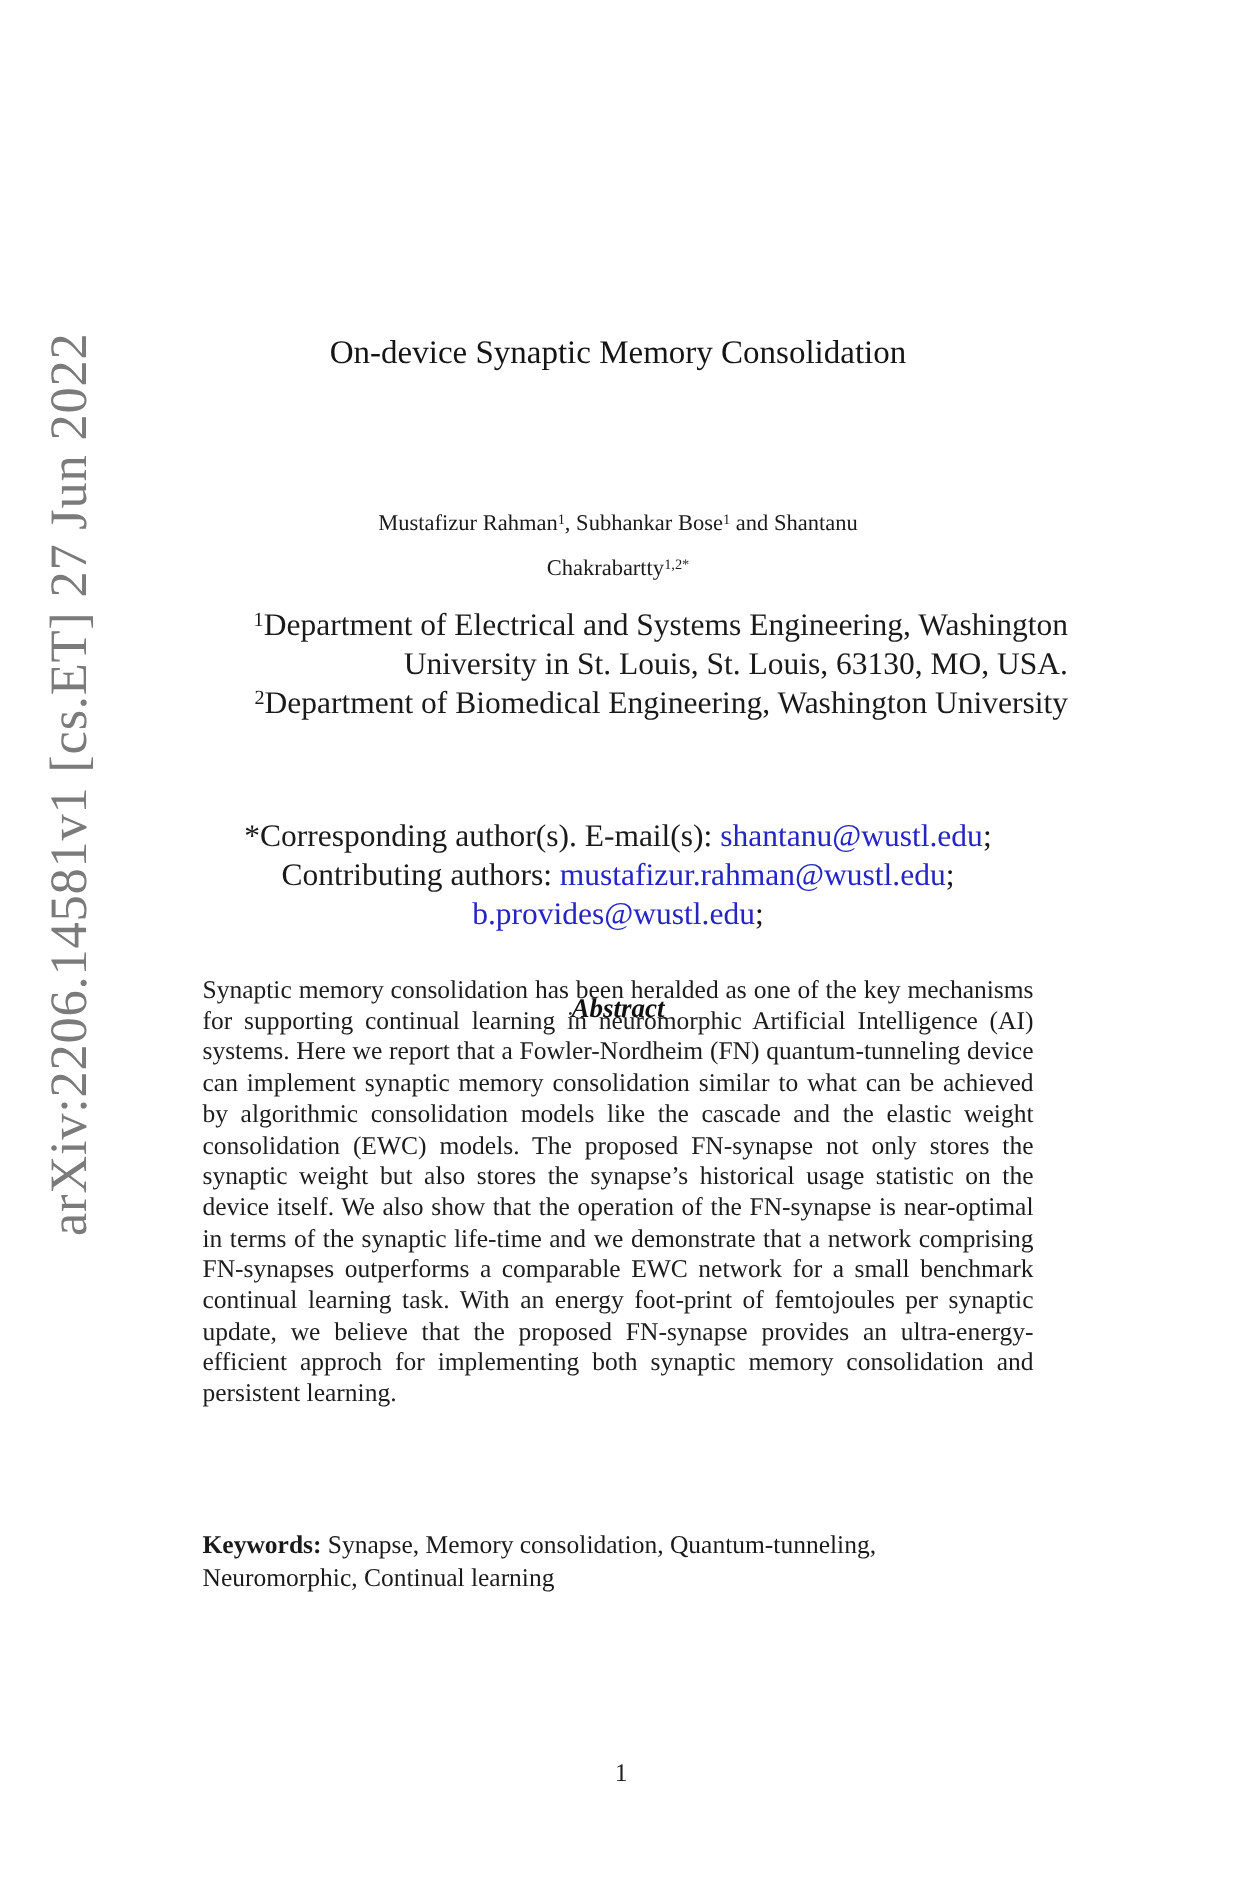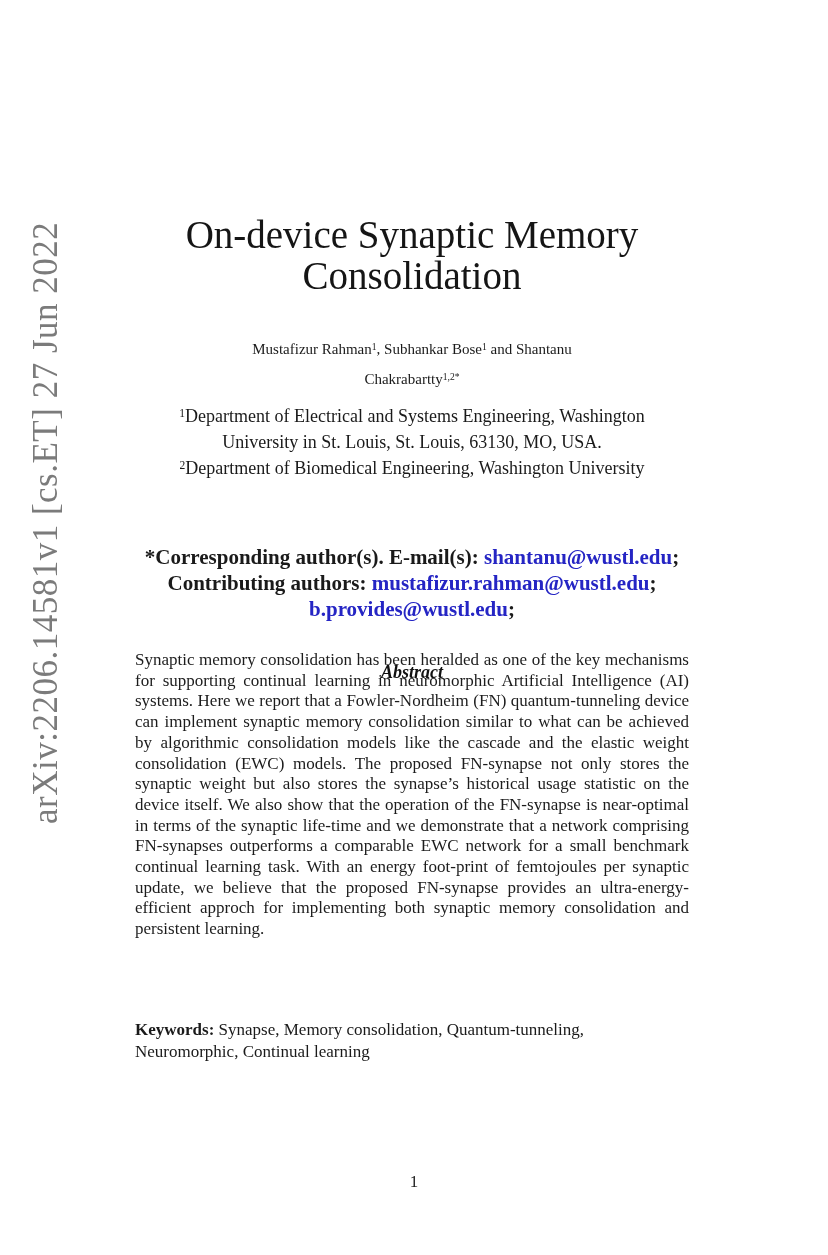--- a/index.html
+++ b/index.html
@@ -37,21 +37,21 @@
     top: 0;
     width: 600px;
     text-align: center;
   }
 
   .paper-title {
     position: absolute;
     top: 214px;
     left: 0;
     width: 100%;
-    font-size: 39px;
+    font-size: 22px;
     line-height: 41px;
     font-weight: 400;
     color: #151515;
   }
 
   .authors {
     position: absolute;
     top: 334px;
     left: 0;
     width: 100%;
@@ -65,32 +65,32 @@
     position: relative;
     top: -0.45em;
     line-height: 0;
   }
 
   .affiliations {
     position: absolute;
     top: 403px;
     left: 0;
     width: 100%;
-    font-size: 18px;
+    font-size: 21px;
     line-height: 26px;
+    text-align: right;
   }
 
   .correspondence {
     position: absolute;
     top: 544px;
     left: 0;
     width: 100%;
     font-size: 21px;
     line-height: 26px;
-    font-weight: bold;
   }
   .email-link {
     color: #2525c4;
     text-decoration: none;
     cursor: pointer;
   }
 
   .abstract-heading {
     position: absolute;
     top: 662px;

